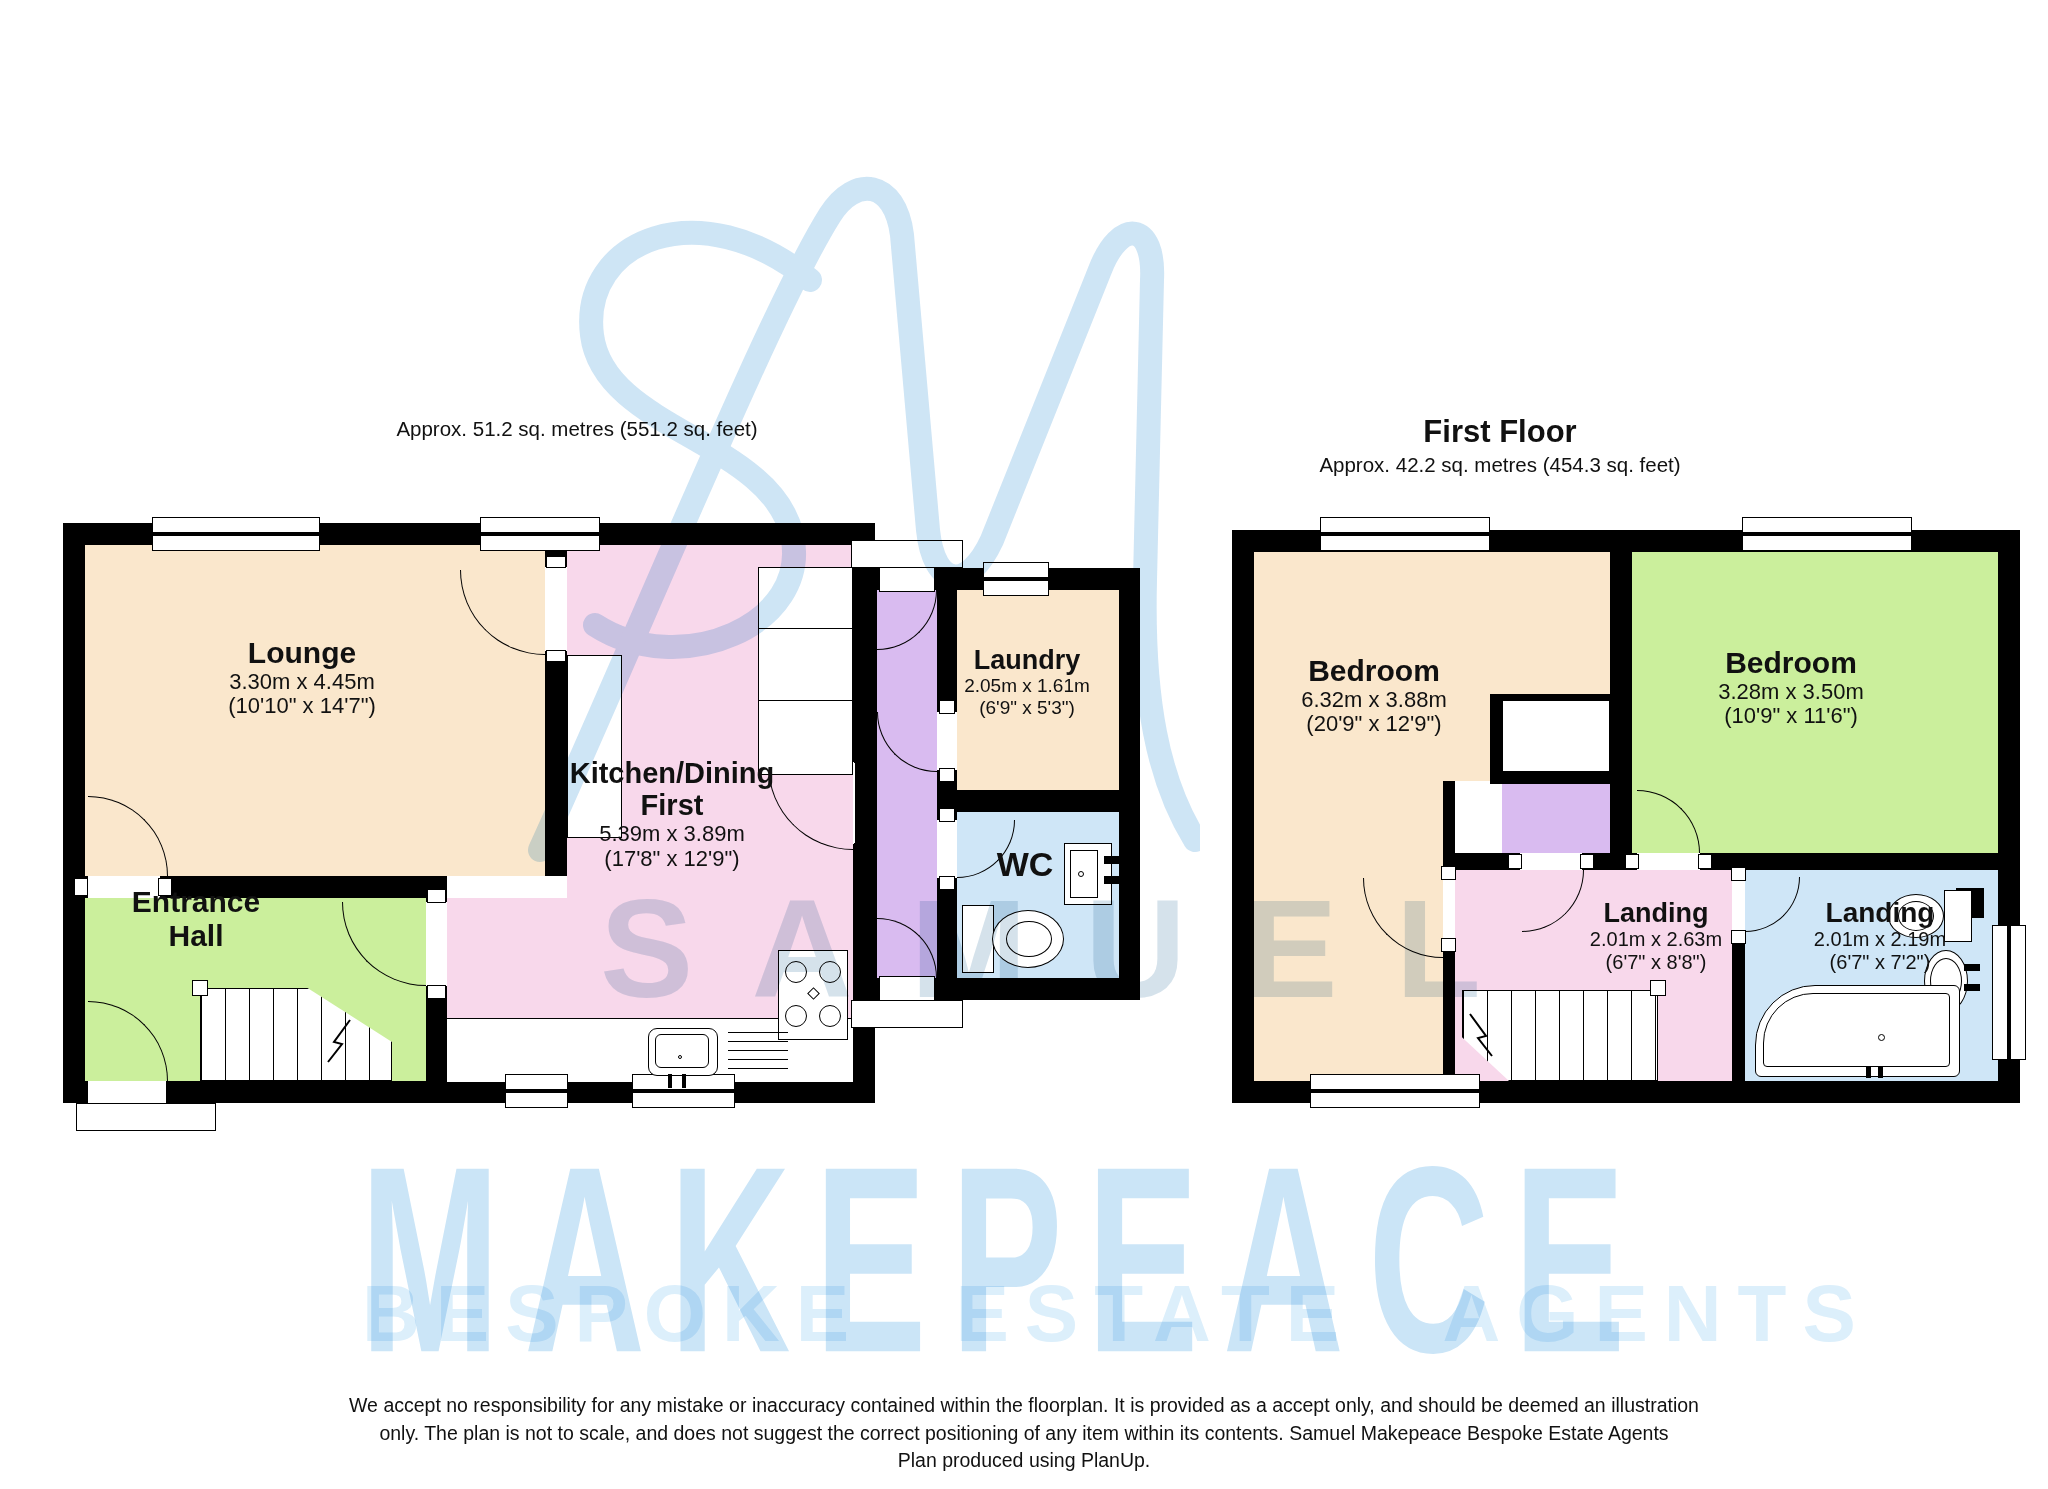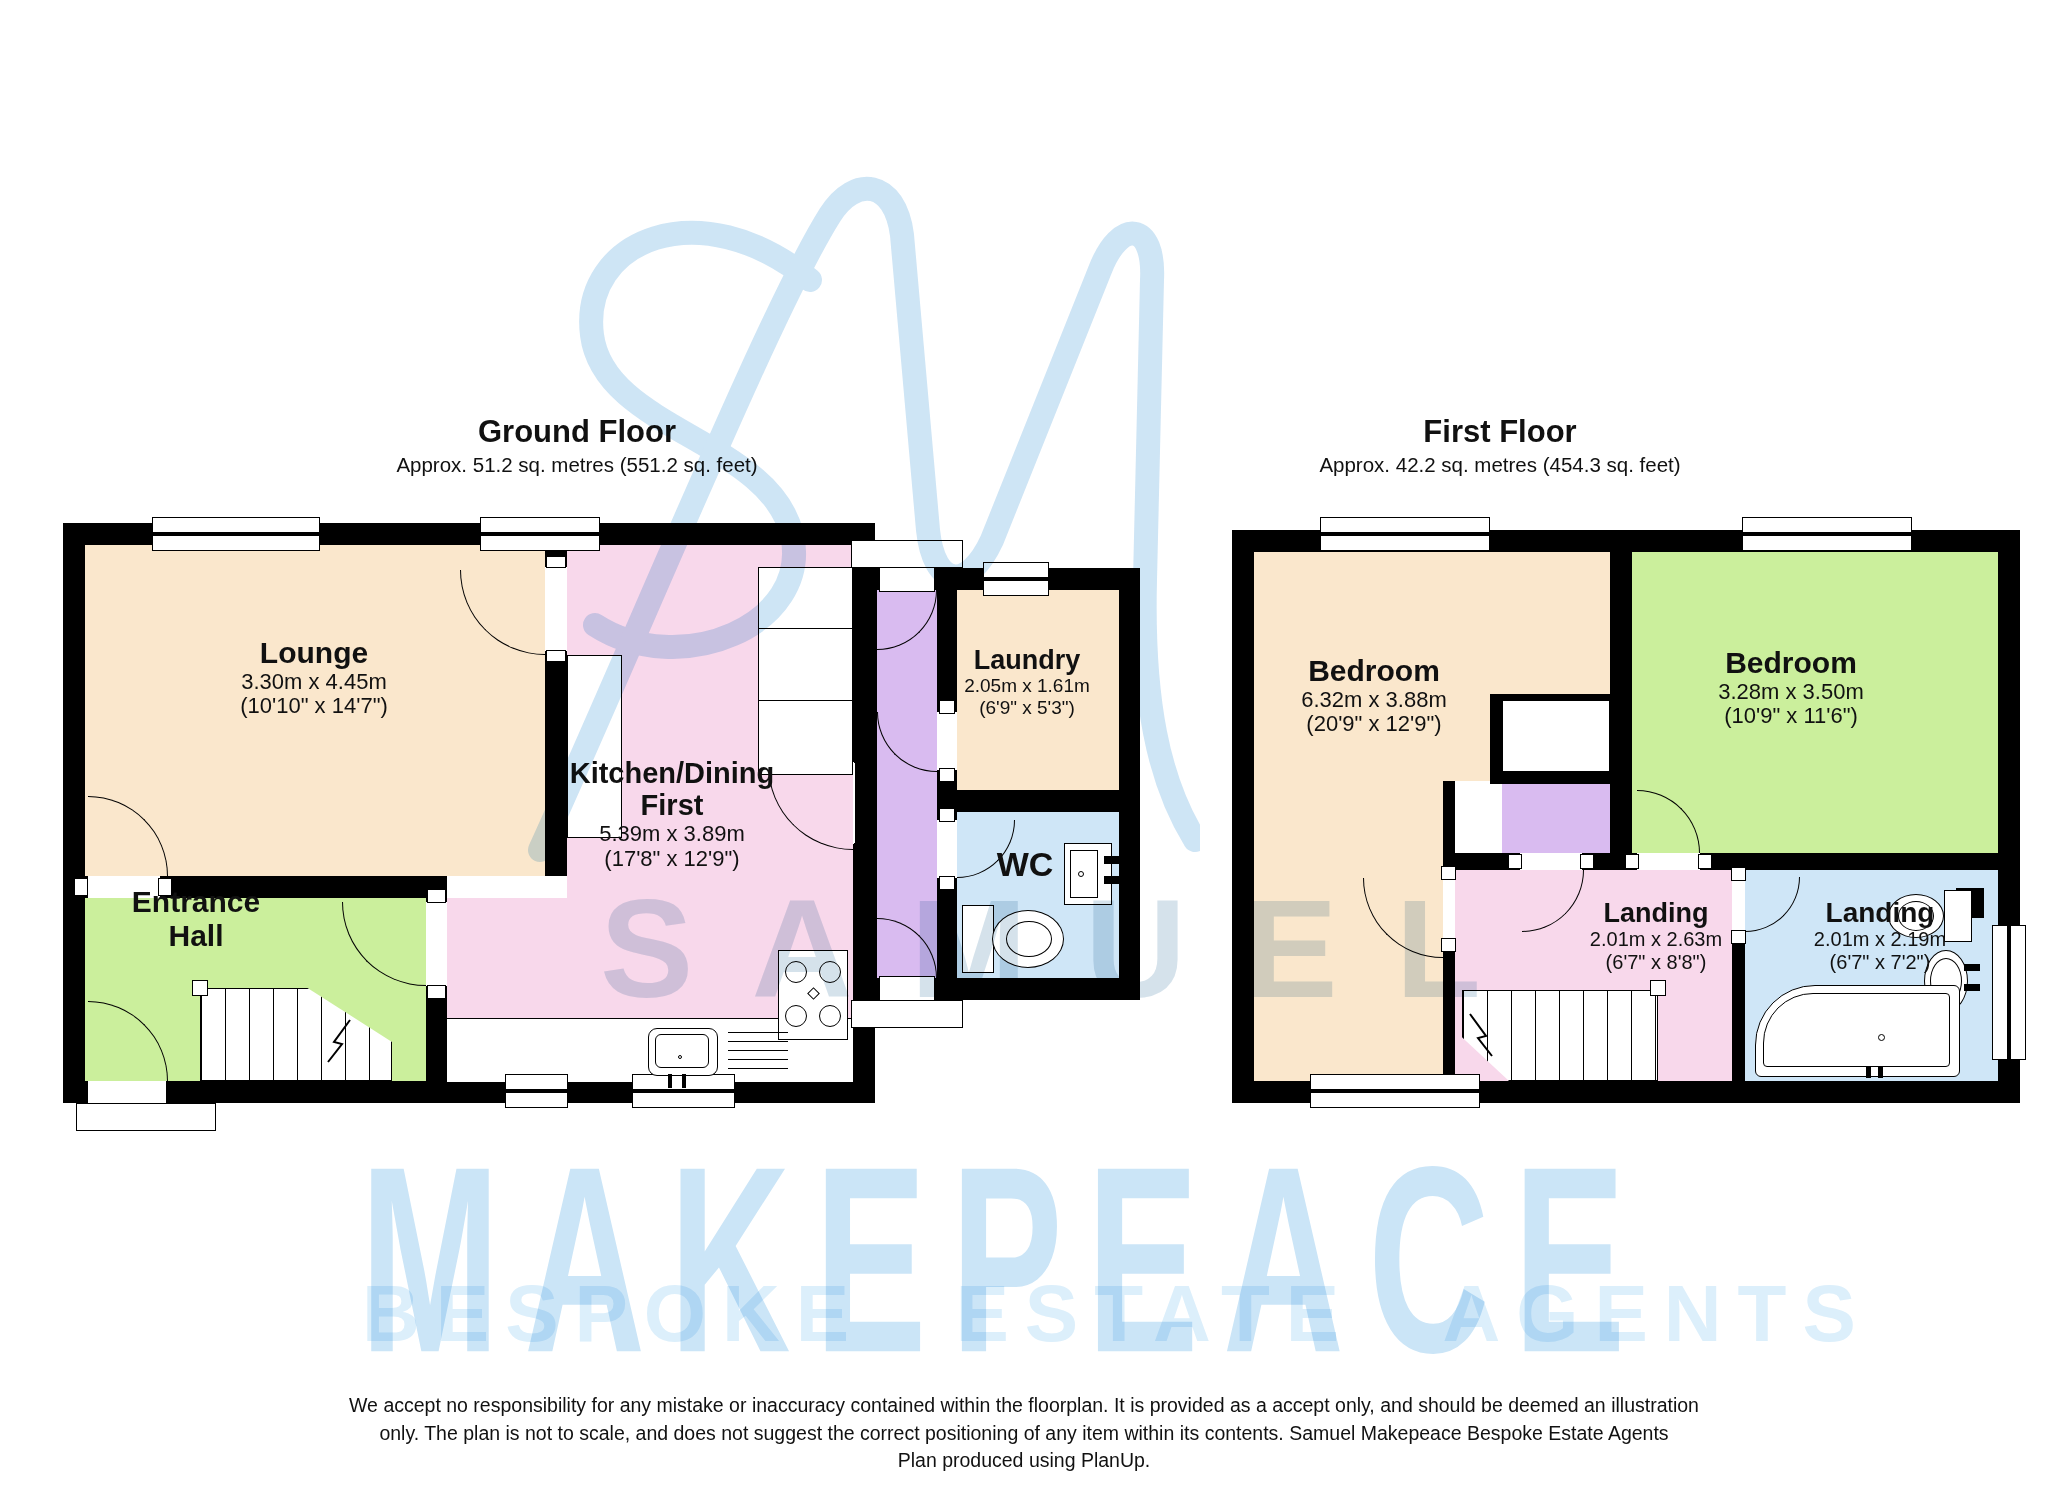--- a/index.html
+++ b/index.html
@@ -32,21 +32,20 @@
   .ttl .t2{font-size:20.5px;margin-top:3px;}
   .wm{position:absolute;z-index:7;pointer-events:none;mix-blend-mode:multiply;white-space:nowrap;}
   .footer{position:absolute;left:0;top:1392px;width:2048px;text-align:center;font-size:19.5px;line-height:27.5px;z-index:6;}
 </style>
 </head>
 <body>
 
 <div class="canvas">
 
   <div class="ttl" style="left:577px;top:414px">
-    <div class="t1">Ground Floor</div>
     <div class="t2">Approx. 51.2 sq. metres (551.2 sq. feet)</div>
   </div>
   <div class="ttl" style="left:1500px;top:414px">
     <div class="t1">First Floor</div>
     <div class="t2">Approx. 42.2 sq. metres (454.3 sq. feet)</div>
   </div>
 
   <div>
     <div class="wall" style="left:63px;top:523px;width:812px;height:580px"></div>
     <div class="abs" style="left:85px;top:545px;width:768px;height:536px;background:#fff"></div>
@@ -214,21 +213,21 @@
     <div class="abs" style="left:1964px;top:964px;width:16px;height:7px;background:var(--wall)"></div>
     <div class="abs" style="left:1964px;top:984px;width:16px;height:7px;background:var(--wall)"></div>
     <div class="fx" style="left:1755px;top:985px;width:205px;height:92px;border-radius:60px 6px 6px 6px">
       <div class="fx-thin" style="left:7px;top:7px;width:187px;height:74px;border-radius:50px 4px 4px 4px"></div>
       <div class="fx-thin" style="left:122px;top:48px;width:7px;height:7px;border-radius:50%"></div>
     </div>
     <div class="abs" style="left:1866px;top:1066px;width:5px;height:12px;background:var(--wall)"></div>
     <div class="abs" style="left:1878px;top:1066px;width:5px;height:12px;background:var(--wall)"></div>
   </div>
 
-  <div class="lbl" style="left:314px;top:636px">
+  <div class="lbl" style="left:302px;top:636px">
     <div class="nm">Lounge</div>
     <div class="dm">3.30m x 4.45m</div>
     <div class="dm">(10'10" x 14'7")</div>
   </div>
   <div class="lbl" style="left:672px;top:757px">
     <div class="nm" style="font-size:29px">Kitchen/Dining</div>
     <div class="nm" style="font-size:29px">First</div>
     <div class="dm">5.39m x 3.89m</div>
     <div class="dm">(17'8" x 12'9")</div>
   </div>

